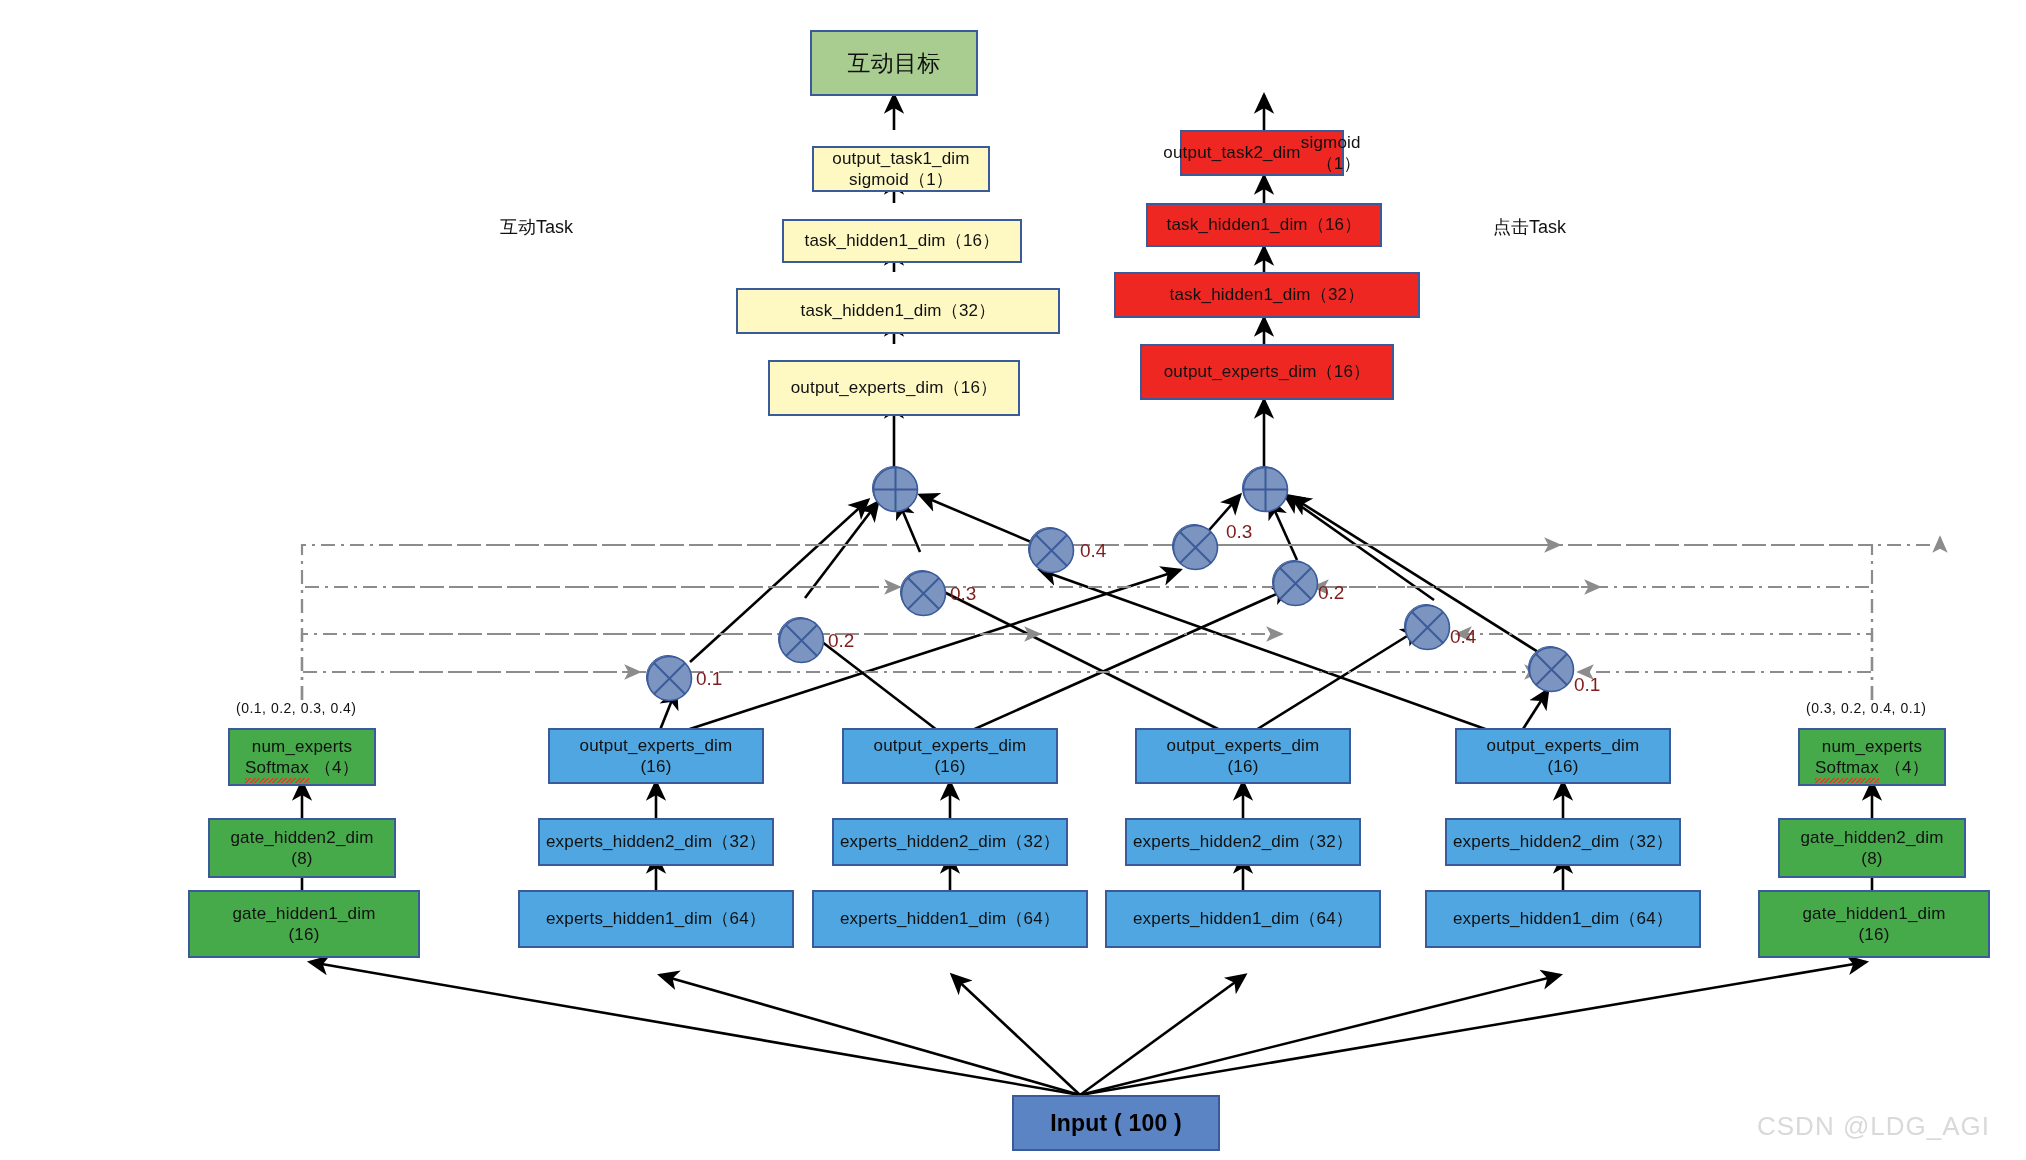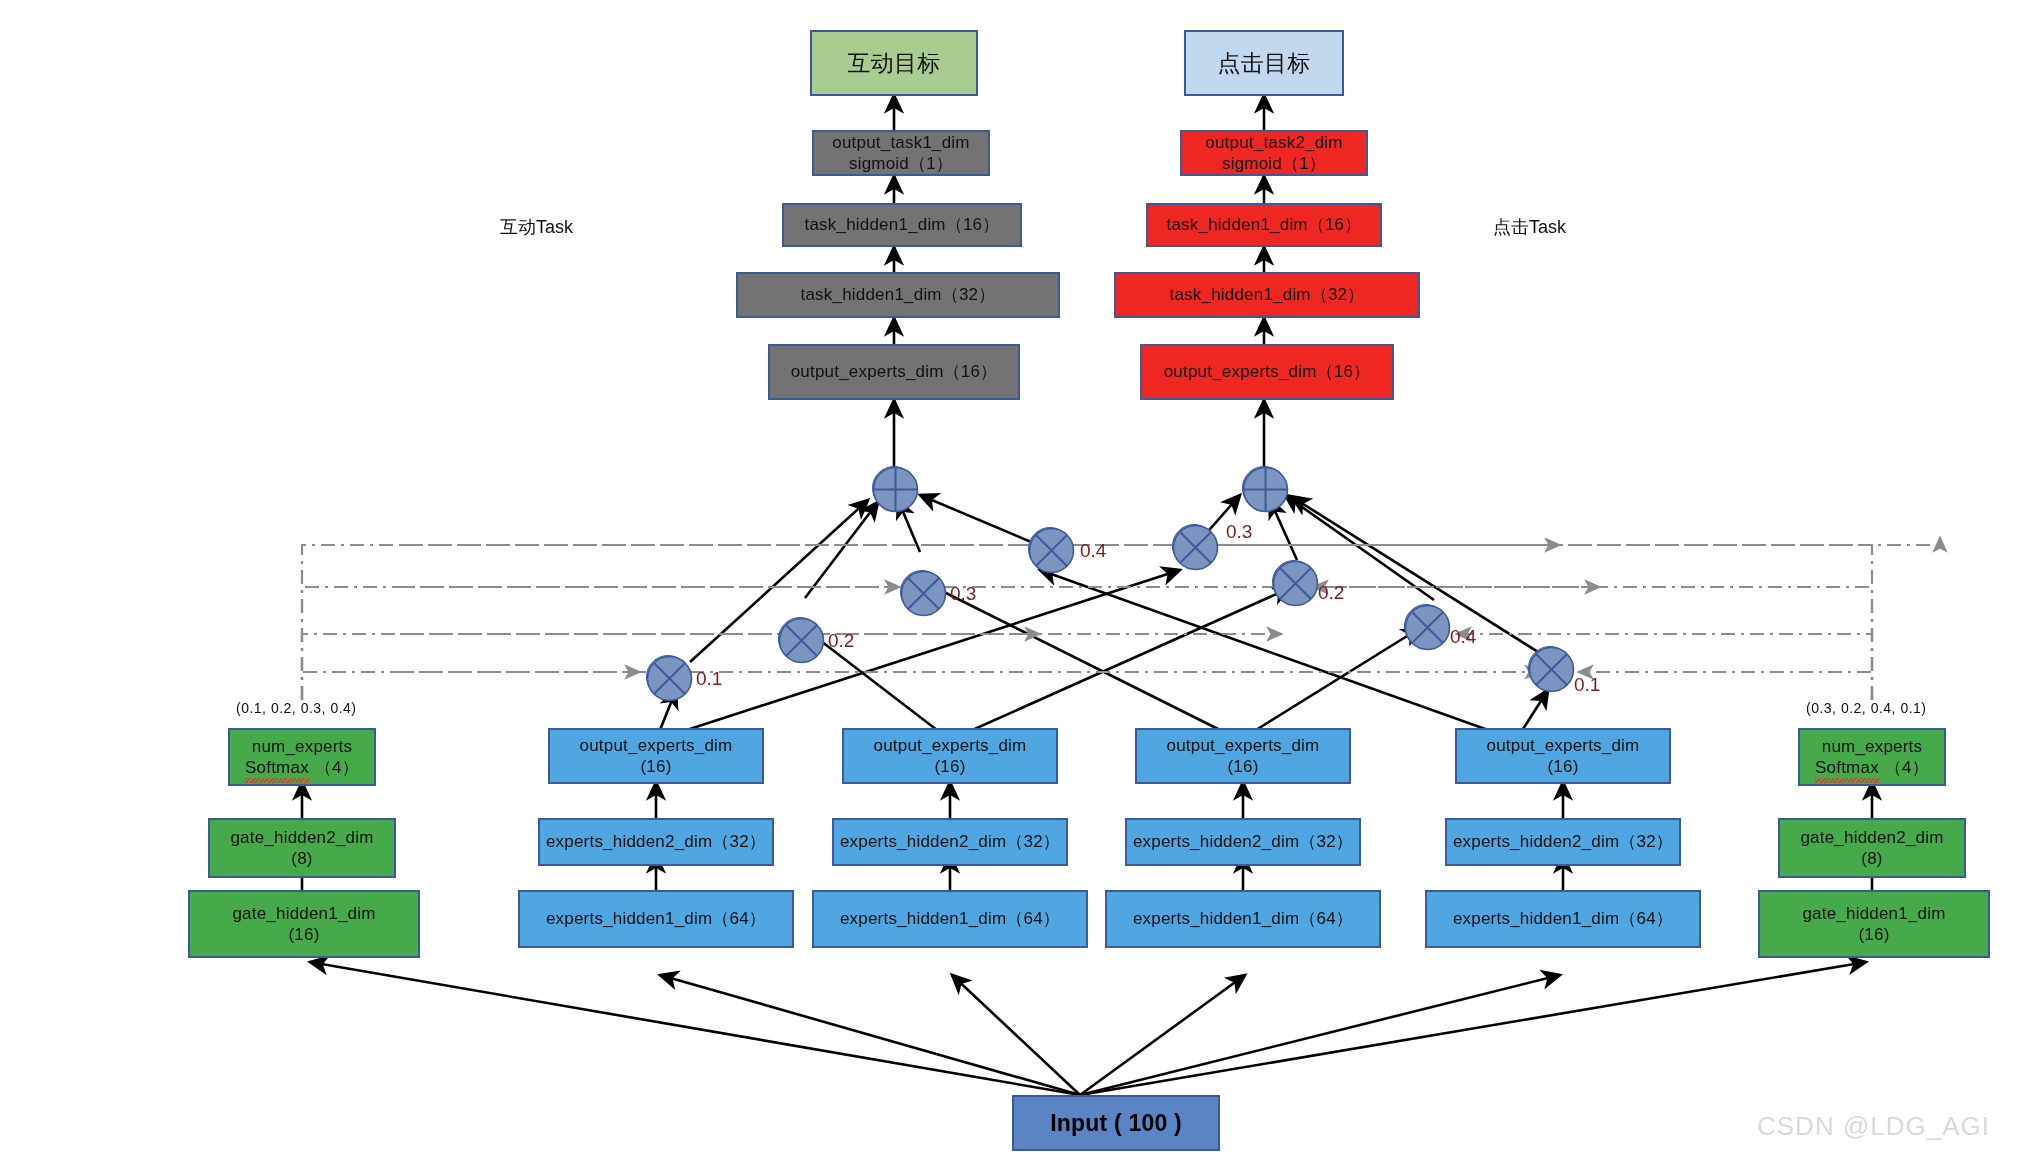--- a/index.html
+++ b/index.html
@@ -6,21 +6,21 @@
   body{width:2026px;height:1160px;position:relative;overflow:hidden;
        font-family:"Liberation Sans","DejaVu Sans",sans-serif;}
   #canvas{position:absolute;left:0;top:0;width:2026px;height:1160px;}
   svg.wires{position:absolute;left:0;top:0;width:2026px;height:1160px;pointer-events:none;}
   .box{position:absolute;box-sizing:border-box;border:2px solid #3b5a9a;
        display:flex;align-items:center;justify-content:center;text-align:right;
        font-size:17px;color:#111;line-height:1.25;letter-spacing:.2px;}
   .box span{display:block;}
   .c-green-t{background:#a9cd90;}
   .c-blue-t{background:#c2d8ee;}
-  .c-yellow{background:#737373;}
+  .c-yellow{background:#fef9c3;margin-top:16px;}
   .c-red{background:#ee2722;}
   .c-blue{background:#4fa6e0;}
   .c-green{background:#45a council;}
   .c-green{background:#46a council;}
   .c-green{background:#46a94a;}
   .c-input{background:#5b84c4;font-weight:bold;font-size:23px;color:#000;margin-left:34px;}
   .label{position:absolute;font-size:18px;color:#111;white-space:nowrap;}
   .wlabel{position:absolute;font-size:19px;color:#7f1d1d;white-space:nowrap;}
   .gvec{position:absolute;font-size:14px;color:#111;white-space:nowrap;letter-spacing:.5px;}
   .node{position:absolute;width:44px;height:44px;border-radius:50%;
@@ -119,34 +119,33 @@
 
     <g stroke="#8c8c8c" stroke-width="2.2" fill="none" stroke-dasharray="14 6 3 6" marker-end="url(#ahg)">
       <path d="M400 545 L1560 545"></path>
       <path d="M400 587 L900 587"></path>
       <path d="M400 634 L1040 634"></path>
       <path d="M400 672 L1540 672"></path>
     </g>
   </svg>
 
   <div class="box c-green-t" style="left:810px;top:30px;width:168px;height:66px;font-size:23px;">互动目标</div>
-  <div class="box c-blue-t" style="left:1184px;top:30px;width:160px;height:66px;font-size:23px;">点击目标</div>
 
   <div class="label" style="left:500px;top:215px;">互动Task</div>
   <div class="label" style="left:1493px;top:215px;">点击Task</div>
 
   <div class="box c-yellow" style="left:812px;top:130px;width:178px;height:46px;flex-direction:column;">
     <span>output_task1_dim</span>
     <span>sigmoid（1）</span>
   </div>
   <div class="box c-yellow" style="left:782px;top:203px;width:240px;height:44px;">task_hidden1_dim（16）</div>
   <div class="box c-yellow" style="left:736px;top:272px;width:324px;height:46px;">task_hidden1_dim（32）</div>
   <div class="box c-yellow" style="left:768px;top:344px;width:252px;height:56px;">output_experts_dim（16）</div>
 
-  <div class="box c-red" style="left:1180px;top:130px;width:188px;height:46px;flex-direction:column;">
+  <div class="box c-red" style="left:1180px;top:130px;width:164px;height:46px;">
     <span>output_task2_dim</span>
     <span>sigmoid（1）</span>
   </div>
   <div class="box c-red" style="left:1146px;top:203px;width:236px;height:44px;">task_hidden1_dim（16）</div>
   <div class="box c-red" style="left:1114px;top:272px;width:306px;height:46px;">task_hidden1_dim（32）</div>
   <div class="box c-red" style="left:1140px;top:344px;width:254px;height:56px;">output_experts_dim（16）</div>
 
   <div class="node" style="left:872px;top:466px;">
     <svg width="47" height="47">
         <circle cx="23.5" cy="23.5" r="22" fill="#7c95c0" stroke="#3b5a9a" stroke-width="1.6"></circle>

